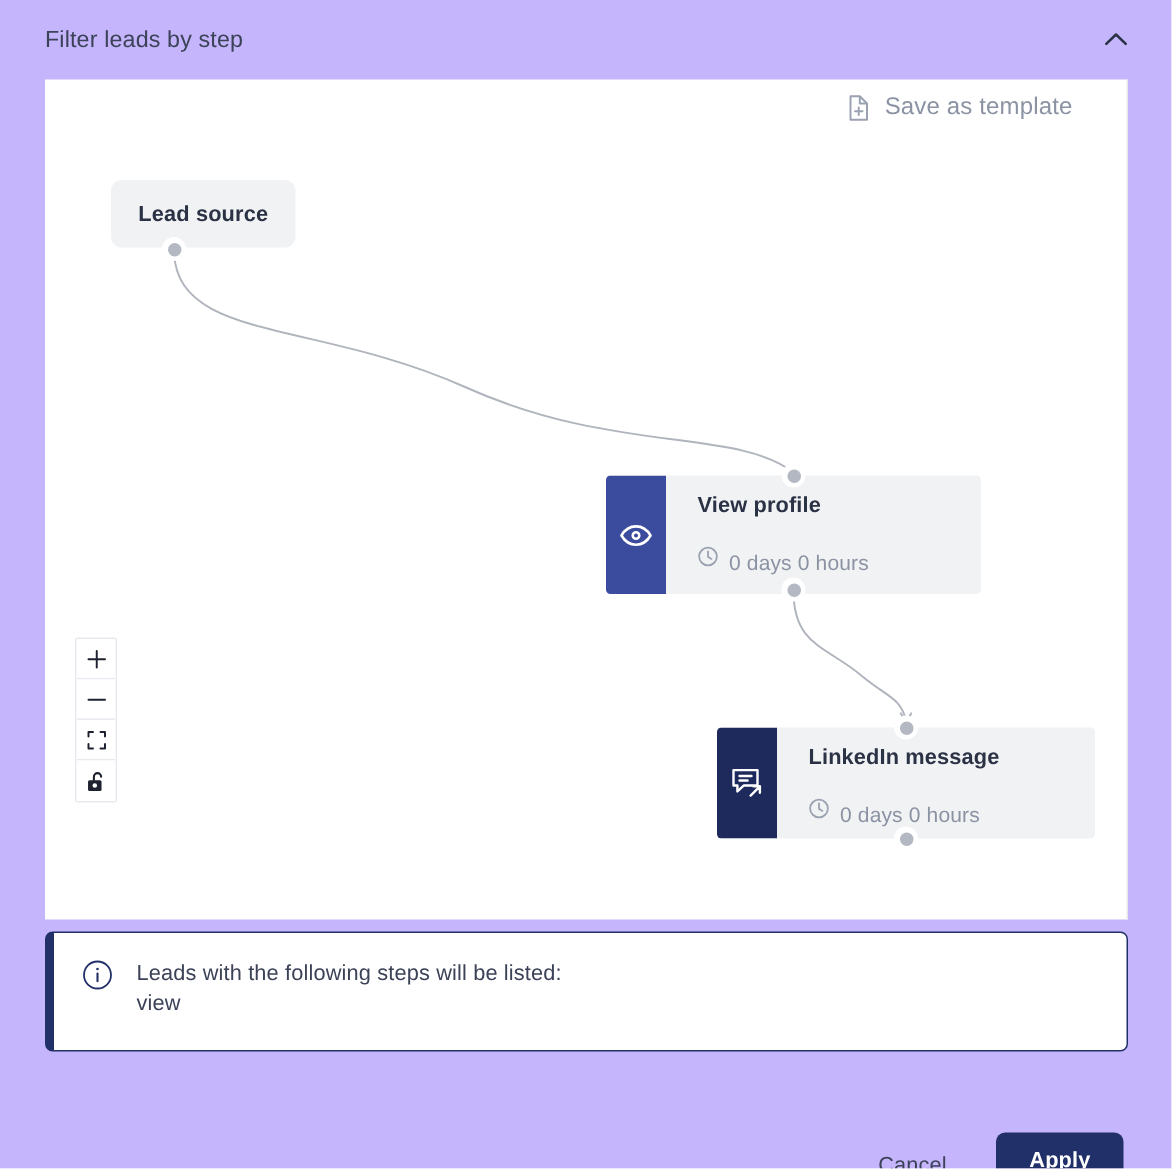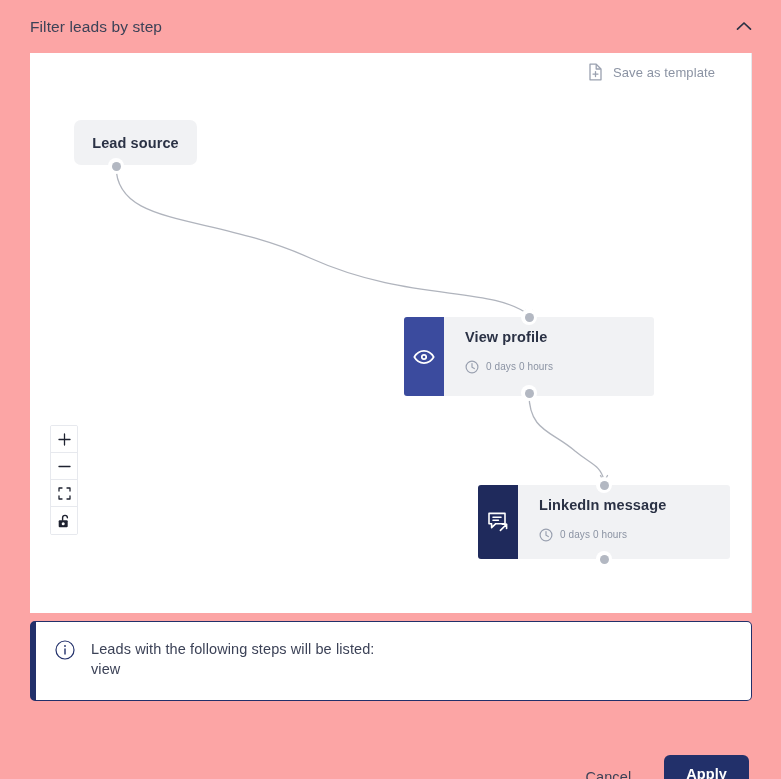--- a/index.html
+++ b/index.html
@@ -6,21 +6,21 @@
   html, body {
     margin: 0; padding: 0;
     width: 781px; height: 779px;
     background: #f7f8fa;
     font-family: "Liberation Sans", sans-serif;
     -webkit-font-smoothing: antialiased;
   }
   #app {
     position: relative;
     width: 781px; height: 779px;
-    background: #fca5a5;
+    background: #c4b5fd;
     overflow: hidden;
   }
 
   
   .panel-header {
     position: absolute;
     left: 0; top: 0;
     width: 781px; height: 53px;
     display: flex;
     align-items: center;
@@ -56,21 +56,21 @@
   .save-template {
     position: absolute;
     right: 36px; top: 10px;
     display: flex;
     align-items: center;
     gap: 10px;
     cursor: pointer;
     user-select: none;
   }
   .save-template .label {
-    font-size: 13px;
+    font-size: 16px;
     color: #8b93a3;
     letter-spacing: .1px;
   }
   .save-template svg { display: block; }
 
   
   .edges {
     position: absolute;
     left: 0; top: 0;
     width: 722px; height: 560px;
@@ -126,24 +126,25 @@
     letter-spacing: .1px;
     line-height: 1;
   }
   .node-meta {
     display: flex;
     align-items: center;
     gap: 7px;
     margin-top: 15px;
   }
   .node-meta .meta-text {
-    font-size: 10px;
+    font-size: 14px;
     color: #8b93a3;
     letter-spacing: .1px;
     line-height: 1;
+    margin-top: 8px;
   }
   .node-meta svg { display: block; }
 
   
   .handle {
     position: absolute;
     width: 16px; height: 16px;
     border-radius: 50%;
     background: #ffffff;
     display: flex;

